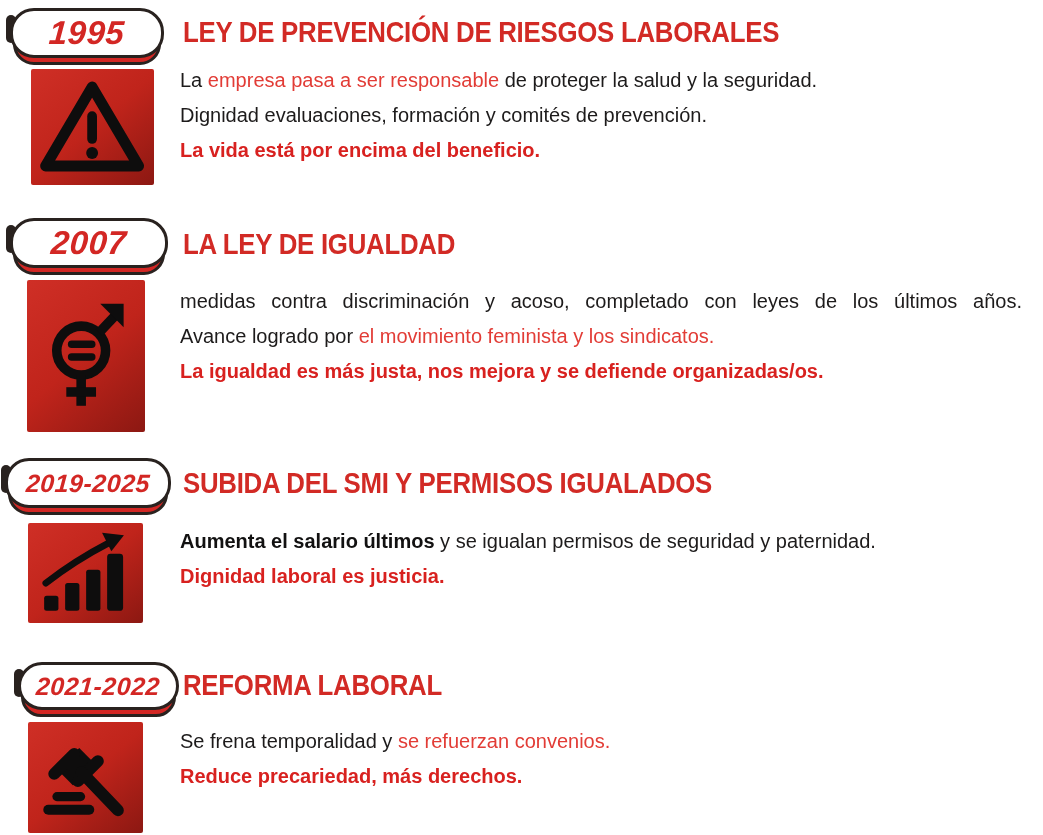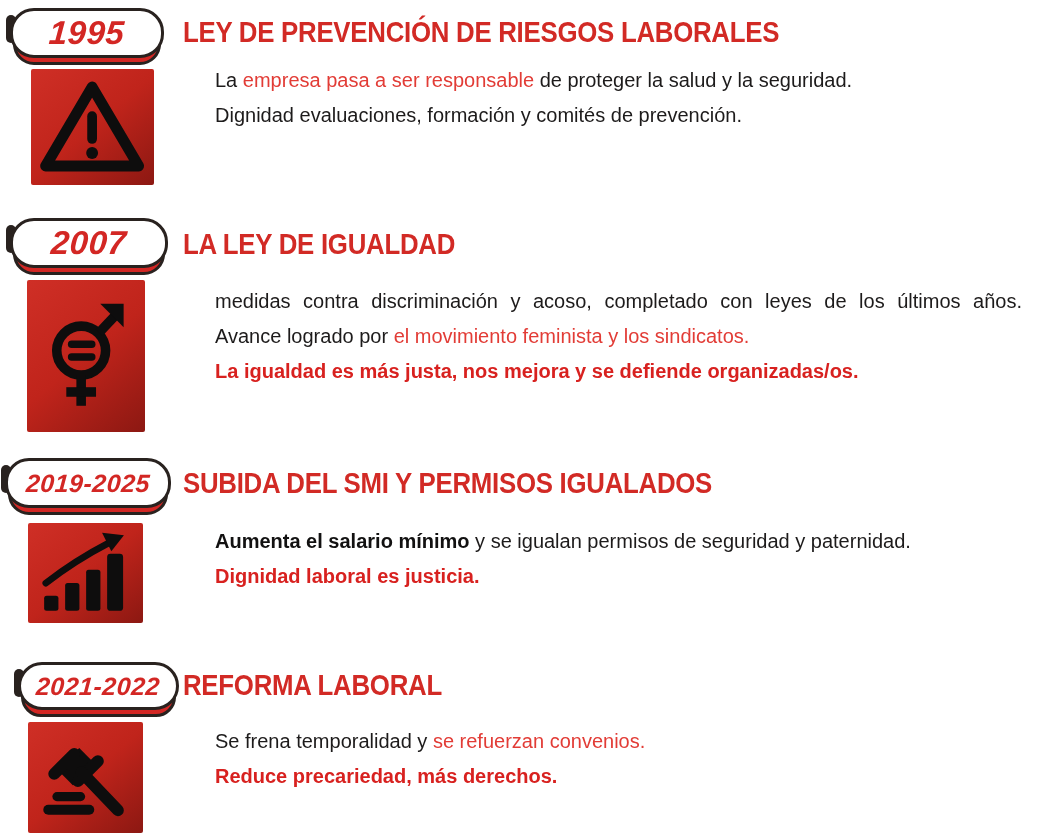--- a/index.html
+++ b/index.html
@@ -48,21 +48,21 @@
     background:linear-gradient(140deg,#cf2f26 0%,#c0241b 50%,#8c1812 100%);
     display:flex;align-items:center;justify-content:center;
   }
   .s0 .tile{left:31px;top:61px;width:123px;height:116px}
   .s1 .tile{left:27px;top:62px;width:118px;height:152px}
   .s2 .tile{left:28px;top:65px;width:115px;height:100px}
   .s3 .tile{left:28px;top:60px;width:115px;height:111px}
   .tile svg{display:block}
 
   
-  .body{position:absolute;left:180px;right:21px;margin-left:35px;}
+  .body{position:absolute;left:180px;right:21px;}
   .s0 .body{top:55px}.s1 .body{top:66px}.s2 .body{top:66px}.s3 .body{top:62px}
   .line{font-size:20px;line-height:35px;color:#1d1b1b;white-space:nowrap;}
   .line.justify{text-align:justify;text-align-last:justify;white-space:normal;}
   .seg-black{color:#1d1b1b}
   .seg-black-bold{color:#121111;font-weight:bold}
   .seg-red{color:#e23c36}
   .seg-red-bold{color:#d8211f;font-weight:bold}
 </style>
 </head>
 <body>
@@ -80,20 +80,21 @@
         <polygon points="50,9 93,82 7,82" fill="none" stroke="#0e0d0d" stroke-width="10" stroke-linejoin="round"></polygon>
         <line x1="50" y1="36" x2="50" y2="57" stroke="#0e0d0d" stroke-width="9" stroke-linecap="round"></line>
         <circle cx="50" cy="70" r="5.5" fill="#0e0d0d"></circle>
       </svg>
 
     </div>
 
     <div class="body">
         <div class="line"><span class="seg-black">La </span><span class="seg-red">empresa pasa a ser responsable</span><span class="seg-black"> de proteger la salud y la seguridad.</span></div>
         <div class="line"><span class="seg-black">Dignidad evaluaciones, formación y comités de prevención.</span></div>
+        <div class="line"><span class="seg-red-bold">La vida está por encima del beneficio.</span></div>
       </div>
   </div>
 
   <div class="section s1">
     <div class="badge">
       <span class="badge-text">2007</span>
     </div>
     <div class="title">LA LEY DE IGUALDAD</div>
 
     <div class="tile">
@@ -130,21 +131,21 @@
         <rect x="31" y="62" width="17" height="33" rx="3" fill="#0e0d0d"></rect>
         <rect x="56" y="46" width="17" height="49" rx="3" fill="#0e0d0d"></rect>
         <rect x="81" y="27" width="19" height="68" rx="4" fill="#0e0d0d"></rect>
         <path d="M8 62 C 36 40, 60 26, 85 13" fill="none" stroke="#0e0d0d" stroke-width="8" stroke-linecap="round"></path>
         <polygon points="75,2 101,5 86,24" fill="#0e0d0d"></polygon>
       </svg>
 
     </div>
 
     <div class="body">
-        <div class="line"><span class="seg-black-bold">Aumenta el salario mínimo</span><span class="seg-black"> y se igualan permisos de seguridad y paternidad.</span></div>
+        <div class="line"><span class="seg-black-bold">Aumenta el salario últimos</span><span class="seg-black"> y se igualan permisos de seguridad y paternidad.</span></div>
         <div class="line"><span class="seg-red-bold">Dignidad laboral es justicia.</span></div>
       </div>
   </div>
 
   <div class="section s3">
     <div class="badge">
       <span class="badge-text">2021-2022</span>
     </div>
     <div class="title">REFORMA LABORAL</div>
 

